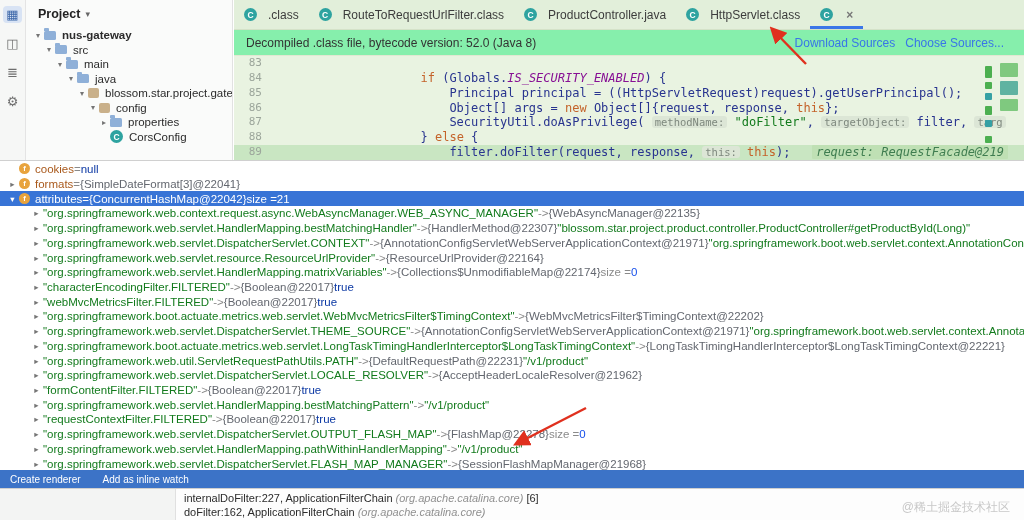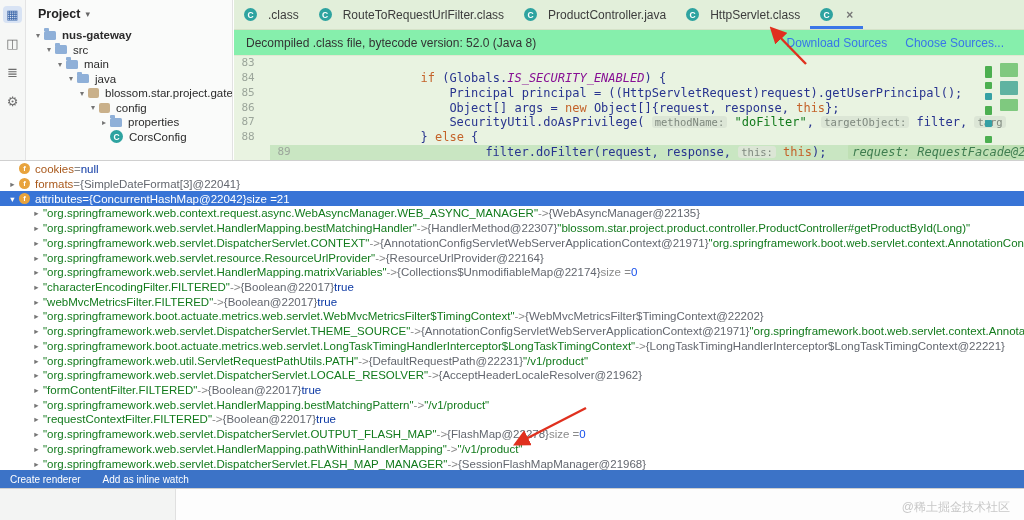--- a/index.html
+++ b/index.html
@@ -32,28 +32,28 @@
   
   #editor { position:absolute; left:234px; top:0; right:0; height:160px; }
   #tabs { height:30px; background:#E2EFDA; border-bottom:1px solid #D4E2C8; display:flex; align-items:stretch; }
   .tab { display:flex; align-items:center; gap:6px; padding:0 10px; font-size:12px; color:#3C3C3C; cursor:default; }
   .tab .tlabel { white-space:nowrap; }
   .tab.active { font-weight:700; color:#111; box-shadow: inset 0 -3px 0 #3B76E8; }
   .tclose { font-size:12px; color:#777; margin-left:2px; }
 
   #notif { height:26px; background:#86efac; border-bottom:1px solid #E2E8D2; display:flex; align-items:center;
            padding:0 12px; font-size:12px; color:#333; }
-  .notif-links { margin-left:auto; display:flex; gap:18px; padding-right:8px; }
+  .notif-links { margin-left:auto; display:flex; gap:10px; padding-right:8px; }
   .notif-links a { color:#3875E8; font-size:12px; text-decoration:none; cursor:pointer; }
 
   #code { position:relative; height:104px; background:#E9F3E1; font-family:"DejaVu Sans Mono", monospace;
           font-size:12px; overflow:hidden; }
   .code-line { display:flex; height:14.85px; line-height:14.85px; white-space:pre; }
-  .code-line.exec { background:#C9E6C2;margin-left:36px; }
-  .gutter { width:42px; flex:none; text-align:center; padding-right:14px; color:#9CA69B; font-size:11px; }
+  .code-line.exec { background:#C9E6C2; }
+  .gutter { width:42px; flex:none; text-align:right; padding-right:14px; color:#9CA69B; font-size:11px; }
   .ctext { flex:1; overflow:hidden; }
   .c-pl  { color:#28348F; }
   .c-kw  { color:#C4632A; }
   .c-cst { color:#871094; font-style:italic; }
   .c-str { color:#127A1C; }
   .c-hint{ color:#7E887E; background:#DCE6D6; border-radius:3px; padding:0 3px; font-size:10.5px; }
   .c-inl { color:#3F7D50; font-style:italic; background:#BFE0B4; border-radius:1px; padding:0 4px; }
   #marksA { position:absolute; top:2px; right:32px; width:7px; height:100px; }
   #marksB { position:absolute; top:2px; right:6px; width:18px; height:100px; }
   .smark { position:absolute; left:0; width:100%; border-radius:1px; }
@@ -358,20 +358,24 @@
       </div>
     </div>
 
   <div id="vfooter">
     <a>Create renderer</a>
     <a>Add as inline watch</a>
   </div>
 
   <div id="bottom">
     <div class="bl-block"></div>
+    <div id="frames">
+        <div class="frow"><span class="f-t">internalDoFilter:227, ApplicationFilterChain </span><span class="f-pkg">(org.apache.catalina.core)</span><span class="f-t"> [6]</span></div>
+        <div class="frow"><span class="f-t">doFilter:162, ApplicationFilterChain </span><span class="f-pkg">(org.apache.catalina.core)</span></div>
+      </div>
     <div class="watermark">@稀土掘金技术社区</div>
   </div>
 
   <svg id="arrows" width="1024" height="520" viewBox="0 0 1024 520">
     <defs>
       <marker id="ah" viewBox="0 0 10 10" refX="8" refY="5" markerWidth="7" markerHeight="7" orient="auto">
         <path d="M0,0 L10,5 L0,10 z" fill="#E0301E"></path>
       </marker>
     </defs>
     <line x1="806" y1="64" x2="772" y2="29" stroke="#E0301E" stroke-width="2.4" marker-end="url(#ah)"></line>

